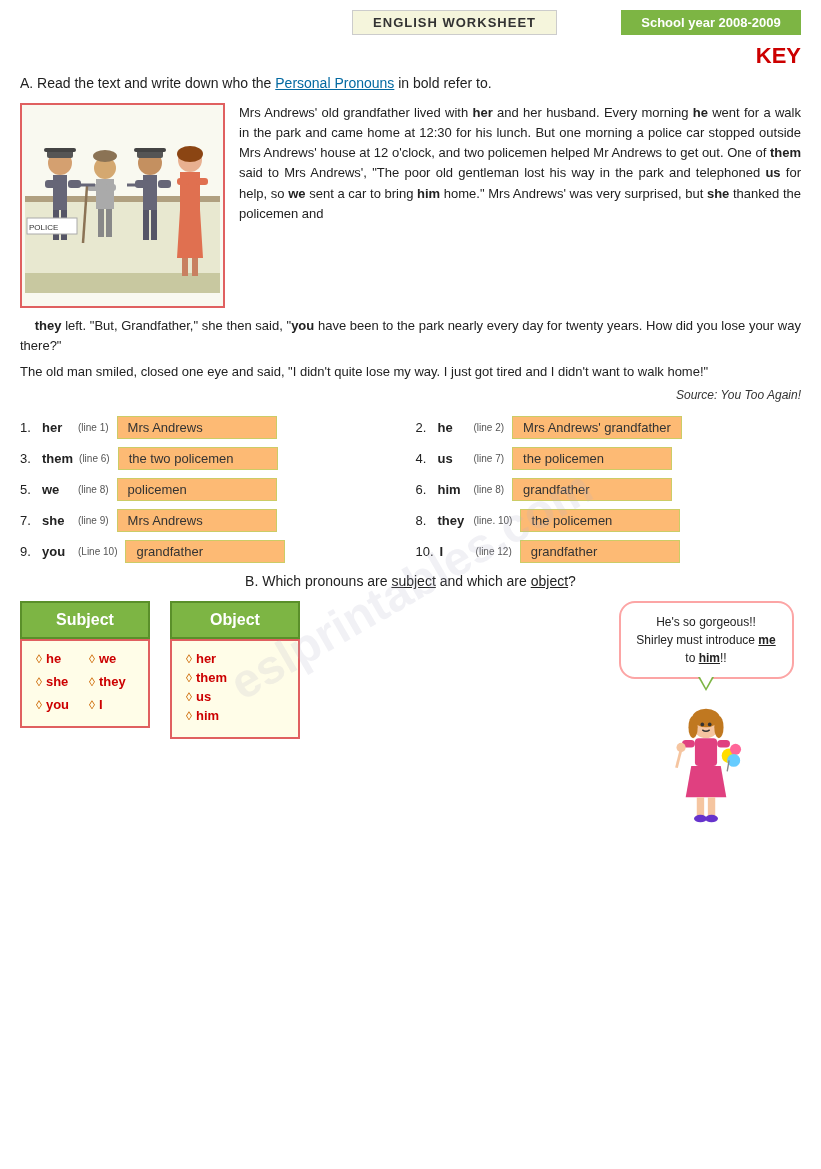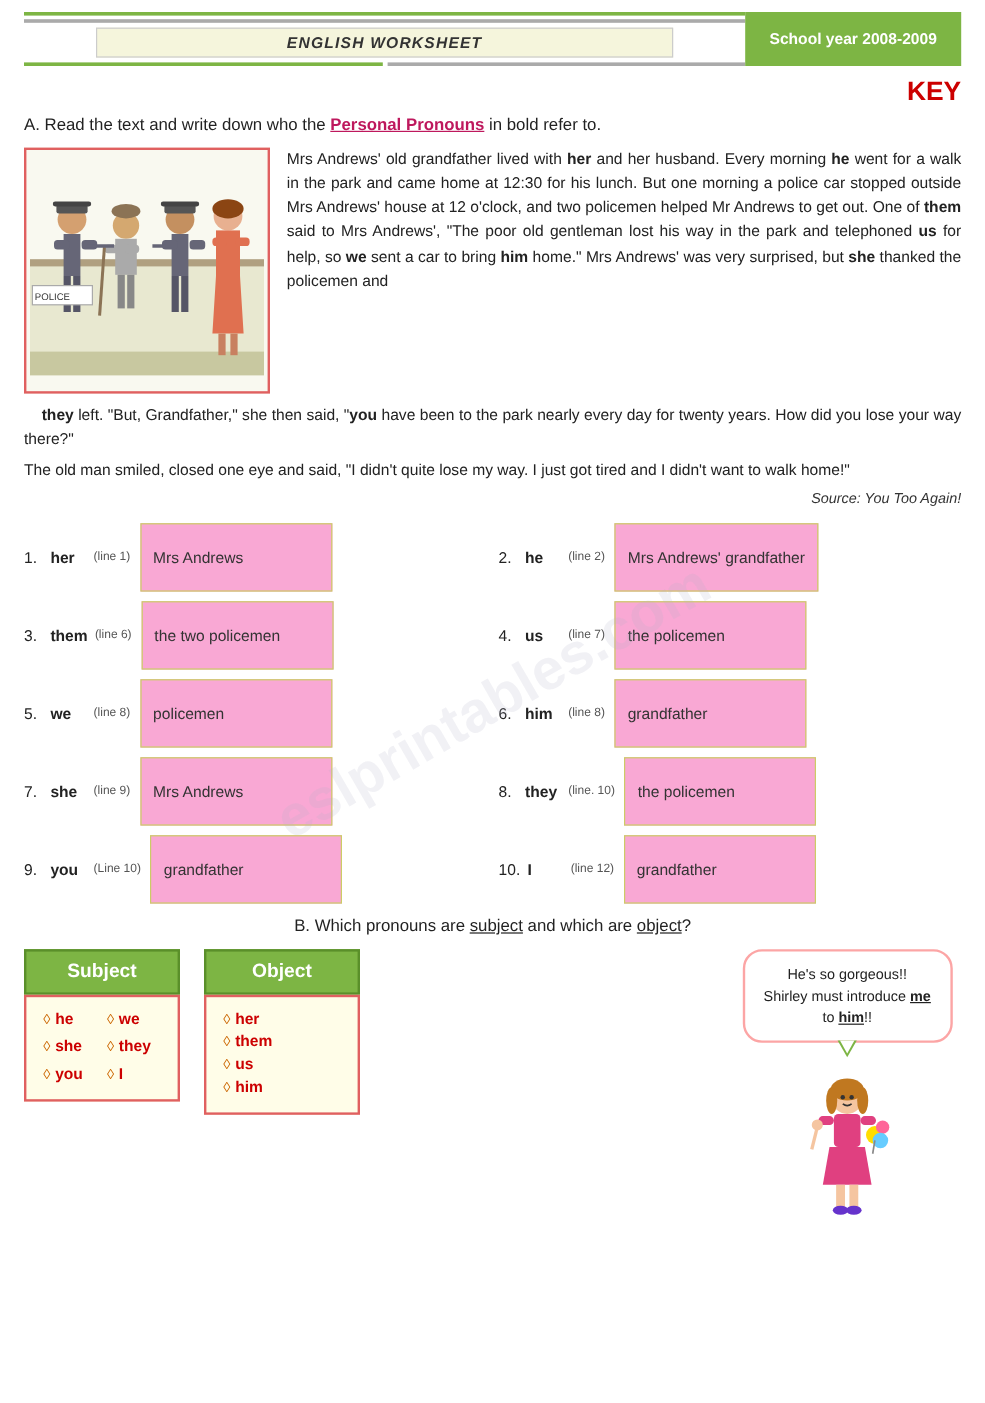--- a/index.html
+++ b/index.html
@@ -17,23 +17,22 @@
     .header {
       display: flex;
       align-items: stretch;
       margin-bottom: 8px;
       padding: 0 20px;
       padding-top: 10px;
     }
     .header-left {
       flex: 1;
       display: flex;
-      flex-direction: column;
+      flex-direction: row;
       justify-content: flex-end;
-      font-style: italic;
     }
     .header-lines {
       display: flex;
       flex-direction: column;
       gap: 3px;
       margin-bottom: 4px;
     }
     .header-line-green {
       height: 3px;
       background: #7db544;
@@ -77,22 +76,22 @@
     }
 
     .section-a-title {
       padding: 0 20px;
       margin-bottom: 12px;
       font-size: 14px;
       color: #222;
     }
     .section-a-title span.underline-blue {
       text-decoration: underline;
-      color: #be185d;
-      font-weight: bold;
+      color: #0369a1;
+      font-weight: normal;
     }
 
     
     .text-image-row {
       display: flex;
       padding: 0 20px;
       gap: 14px;
       margin-bottom: 8px;
     }
     .story-image {
@@ -161,23 +160,23 @@
       font-weight: bold;
       color: #222;
       min-width: 30px;
     }
     .answer-line-ref {
       font-size: 10px;
       color: #555;
       margin-right: 2px;
     }
     .answer-box {
-      background: #f9a8d4;
+      background: #fdba74;
       border: 1px solid #cccc66;
-      padding: 20px 10px;
+      padding: 3px 10px;
       font-size: 13px;
       color: #333;
       min-width: 160px;
       text-align: left;
     }
 
     
     .section-b-title {
       padding: 0 20px;
       font-size: 14px;

